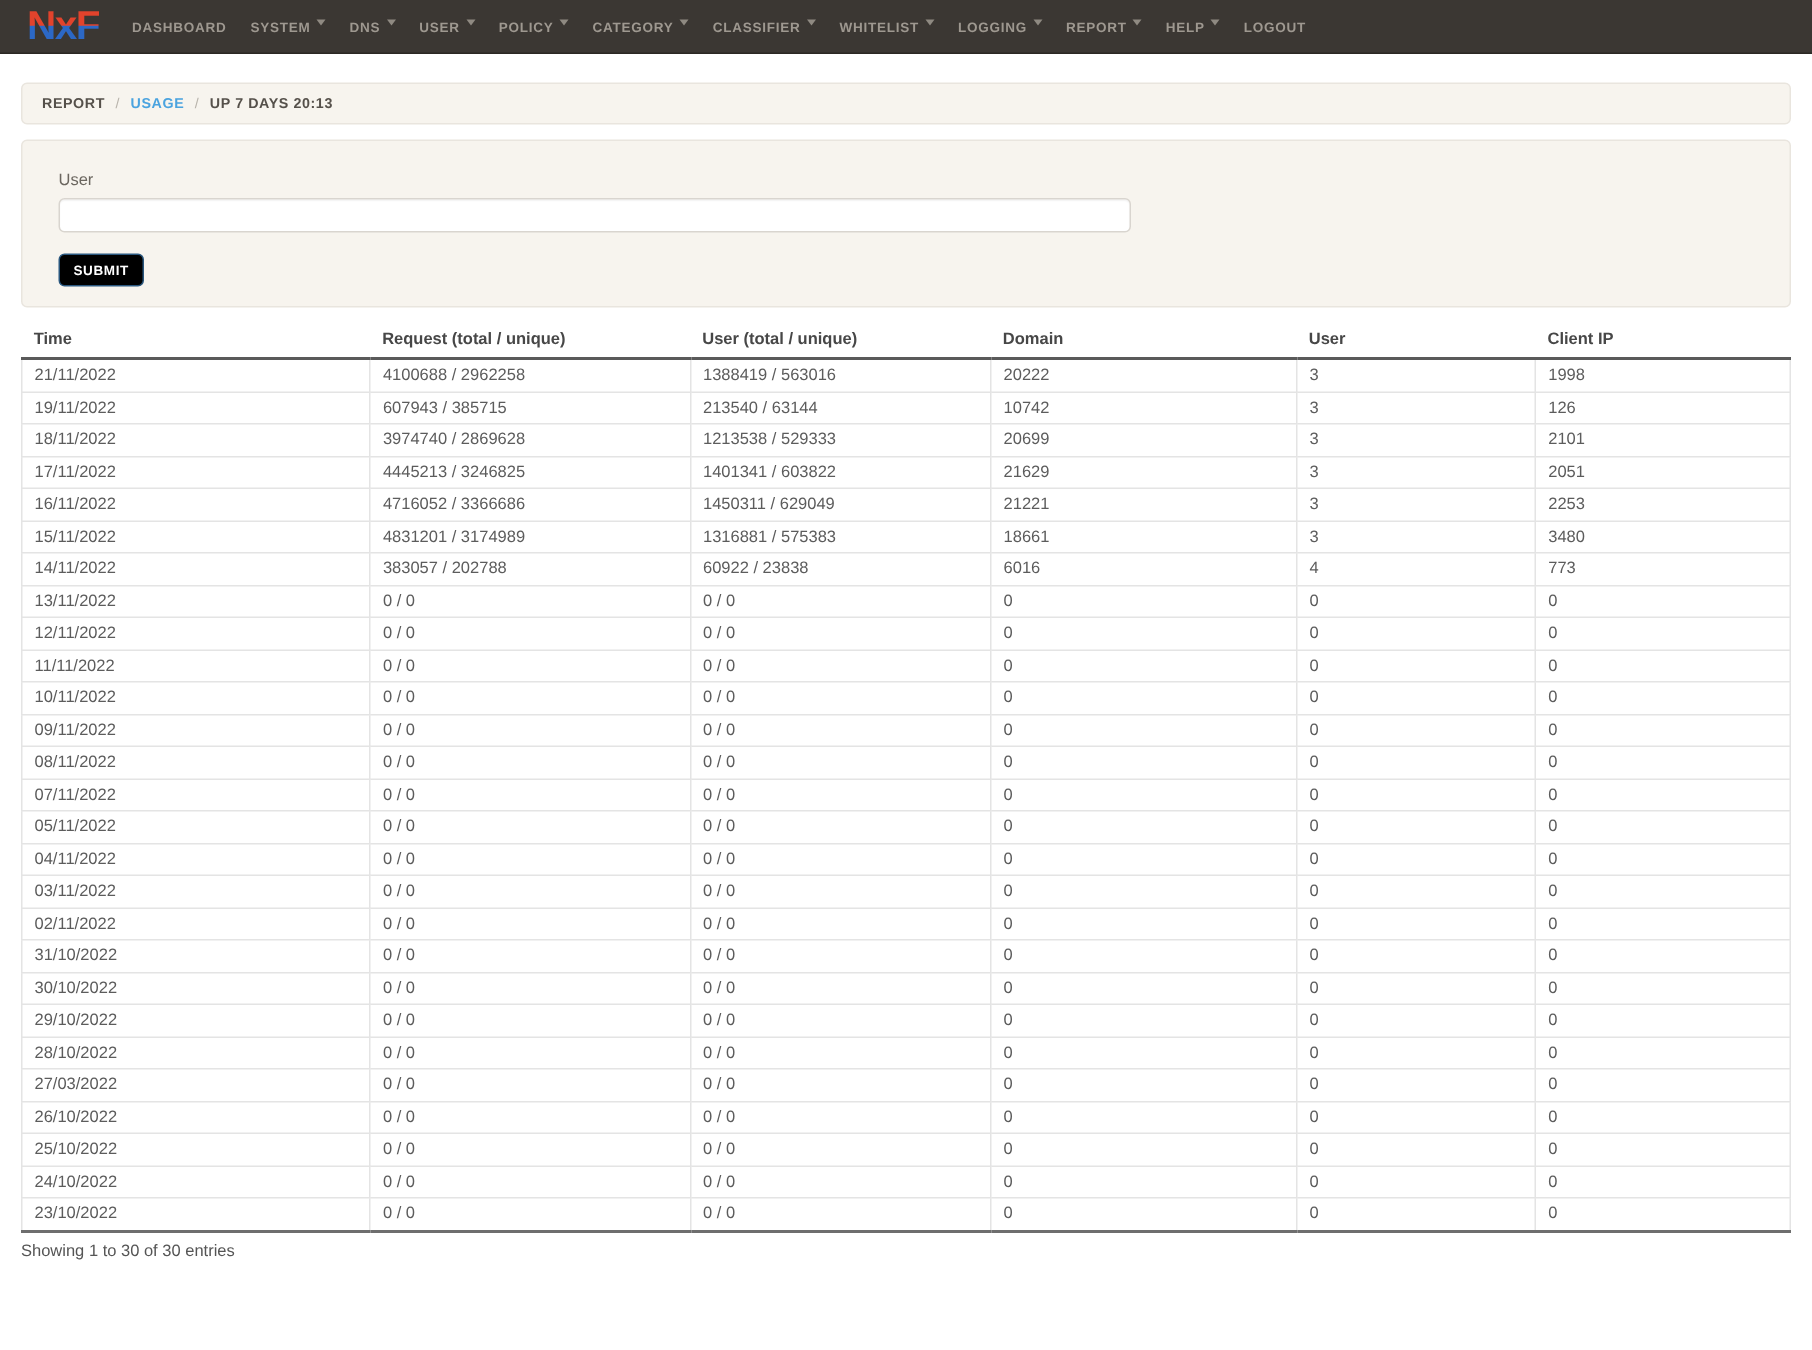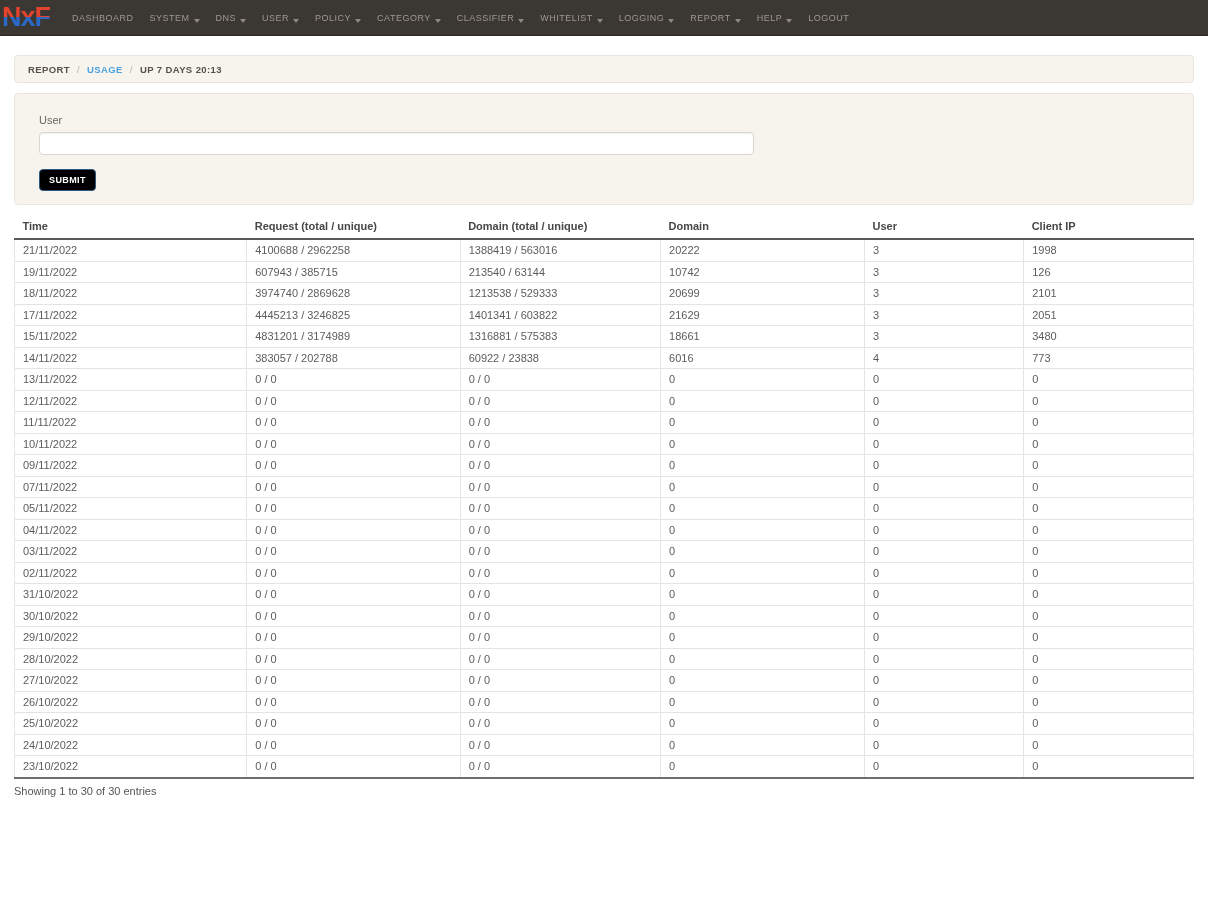--- a/index.html
+++ b/index.html
@@ -1,32 +1,32 @@
 <!DOCTYPE html>
 <html><head>
 <meta charset="utf-8">
 <style>
   * { margin: 0; padding: 0; box-sizing: border-box; }
   html, body { width: 1208px; background: #ffffff; font-family: "Liberation Sans", "DejaVu Sans", sans-serif; }
 
   
   .navbar {
     height: 36px; background: #3b3733; display: flex; align-items: center;
-    padding: 0 2px; border-bottom: 1px solid #2b2824;
+    padding: 0 18px; border-bottom: 1px solid #2b2824;
   }
   .logo {
     font-size: 27px; font-weight: bold; letter-spacing: -1px; line-height: 1;
     background: linear-gradient(180deg, #e2432c 0%, #e2432c 48%, #2c68c6 48%, #2c68c6 100%);
     -webkit-background-clip: text; background-clip: text;
     -webkit-text-fill-color: transparent; color: transparent;
     margin-right: 22px; cursor: pointer;
   }
   .nav-menu { display: flex; align-items: center; }
   .nav-item {
-    display: flex; align-items: flex-end; color: #9e9890; font-size: 9px; font-weight: normal;
+    display: flex; align-items: flex-start; color: #9e9890; font-size: 9px; font-weight: bold;
     letter-spacing: 0.5px; text-transform: uppercase; margin-right: 16px; cursor: pointer;
     white-space: nowrap;
   }
   .caret {
     display: inline-block; width: 0; height: 0; margin-left: 4px;
     border-left: 3px solid transparent; border-right: 3px solid transparent;
     border-top: 4px solid #8f8a82;
   }
 
   .content { margin: 0 14px; }
@@ -151,21 +151,21 @@
     <label class="form-label">User</label>
     <input class="form-input" type="text" value="" style="">
     <button class="submit-btn">SUBMIT</button>
   </div>
 
   <table class="usage">
     <thead>
       <tr>
           <th>Time</th>
           <th>Request (total / unique)</th>
-          <th>Domain (total / unique)</th>
+          <th>User (total / unique)</th>
           <th>Domain</th>
           <th>User</th>
           <th>Client IP</th>
         </tr>
     </thead>
     <tbody>
         <tr>
           <td>21/11/2022</td>
           <td>4100688 / 2962258</td>
           <td>1388419 / 563016</td>
@@ -189,20 +189,28 @@
           <td>3</td>
           <td>2101</td>
         </tr>
         <tr>
           <td>17/11/2022</td>
           <td>4445213 / 3246825</td>
           <td>1401341 / 603822</td>
           <td>21629</td>
           <td>3</td>
           <td>2051</td>
+        </tr>
+        <tr>
+          <td>16/11/2022</td>
+          <td>4716052 / 3366686</td>
+          <td>1450311 / 629049</td>
+          <td>21221</td>
+          <td>3</td>
+          <td>2253</td>
         </tr>
         <tr>
           <td>15/11/2022</td>
           <td>4831201 / 3174989</td>
           <td>1316881 / 575383</td>
           <td>18661</td>
           <td>3</td>
           <td>3480</td>
         </tr>
         <tr>
@@ -247,20 +255,28 @@
         </tr>
         <tr>
           <td>09/11/2022</td>
           <td>0 / 0</td>
           <td>0 / 0</td>
           <td>0</td>
           <td>0</td>
           <td>0</td>
         </tr>
         <tr>
+          <td>08/11/2022</td>
+          <td>0 / 0</td>
+          <td>0 / 0</td>
+          <td>0</td>
+          <td>0</td>
+          <td>0</td>
+        </tr>
+        <tr>
           <td>07/11/2022</td>
           <td>0 / 0</td>
           <td>0 / 0</td>
           <td>0</td>
           <td>0</td>
           <td>0</td>
         </tr>
         <tr>
           <td>05/11/2022</td>
           <td>0 / 0</td>
@@ -319,21 +335,21 @@
         </tr>
         <tr>
           <td>28/10/2022</td>
           <td>0 / 0</td>
           <td>0 / 0</td>
           <td>0</td>
           <td>0</td>
           <td>0</td>
         </tr>
         <tr>
-          <td>27/10/2022</td>
+          <td>27/03/2022</td>
           <td>0 / 0</td>
           <td>0 / 0</td>
           <td>0</td>
           <td>0</td>
           <td>0</td>
         </tr>
         <tr>
           <td>26/10/2022</td>
           <td>0 / 0</td>
           <td>0 / 0</td>

